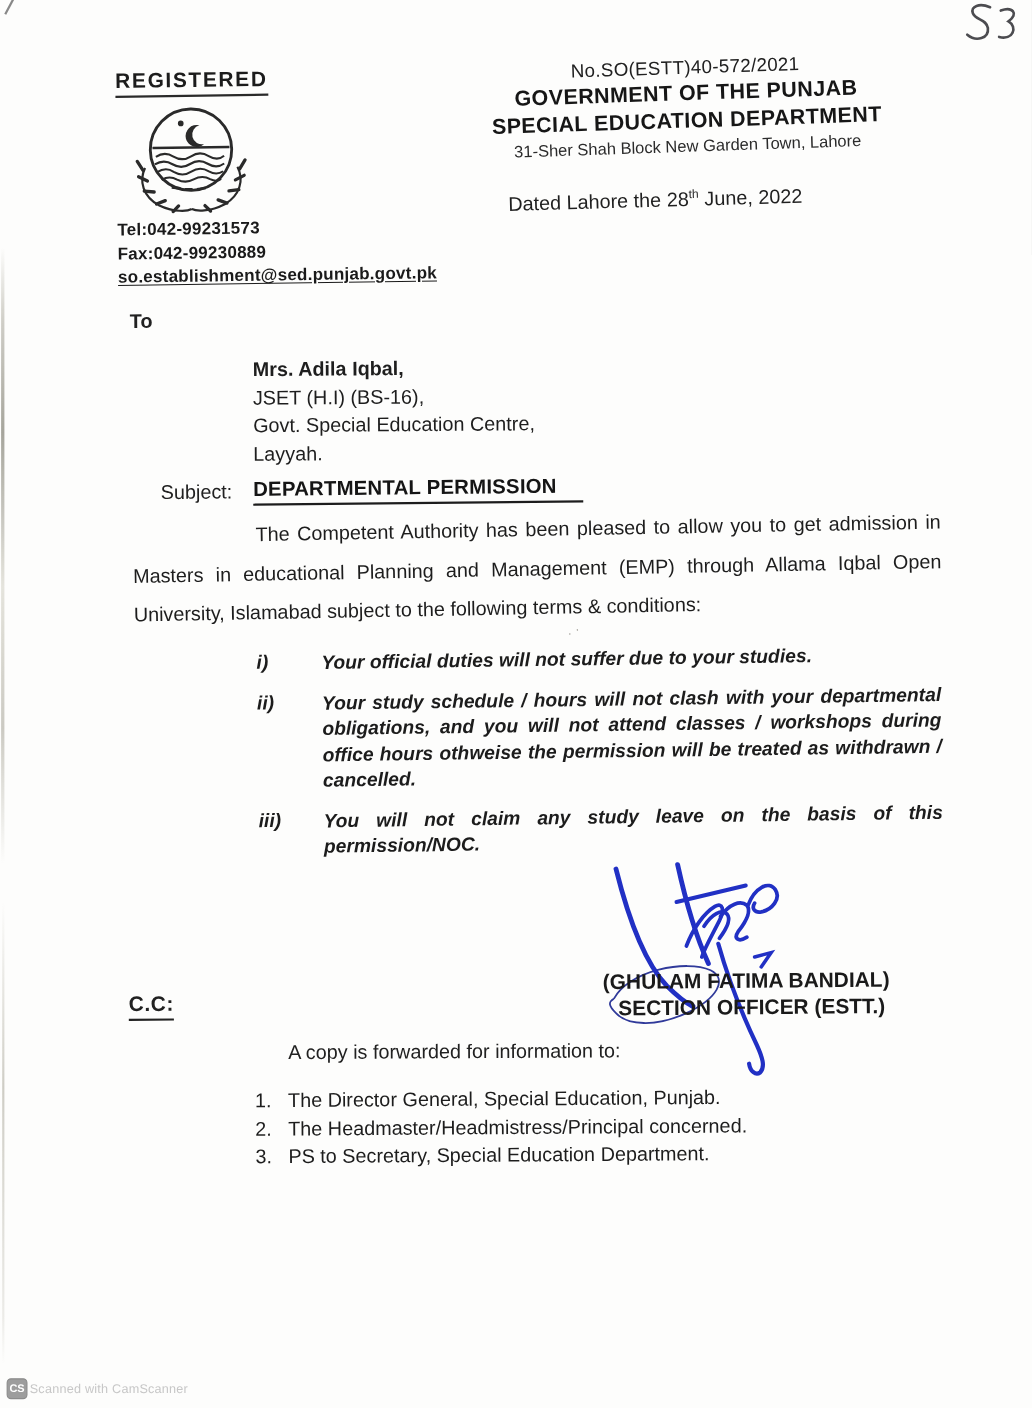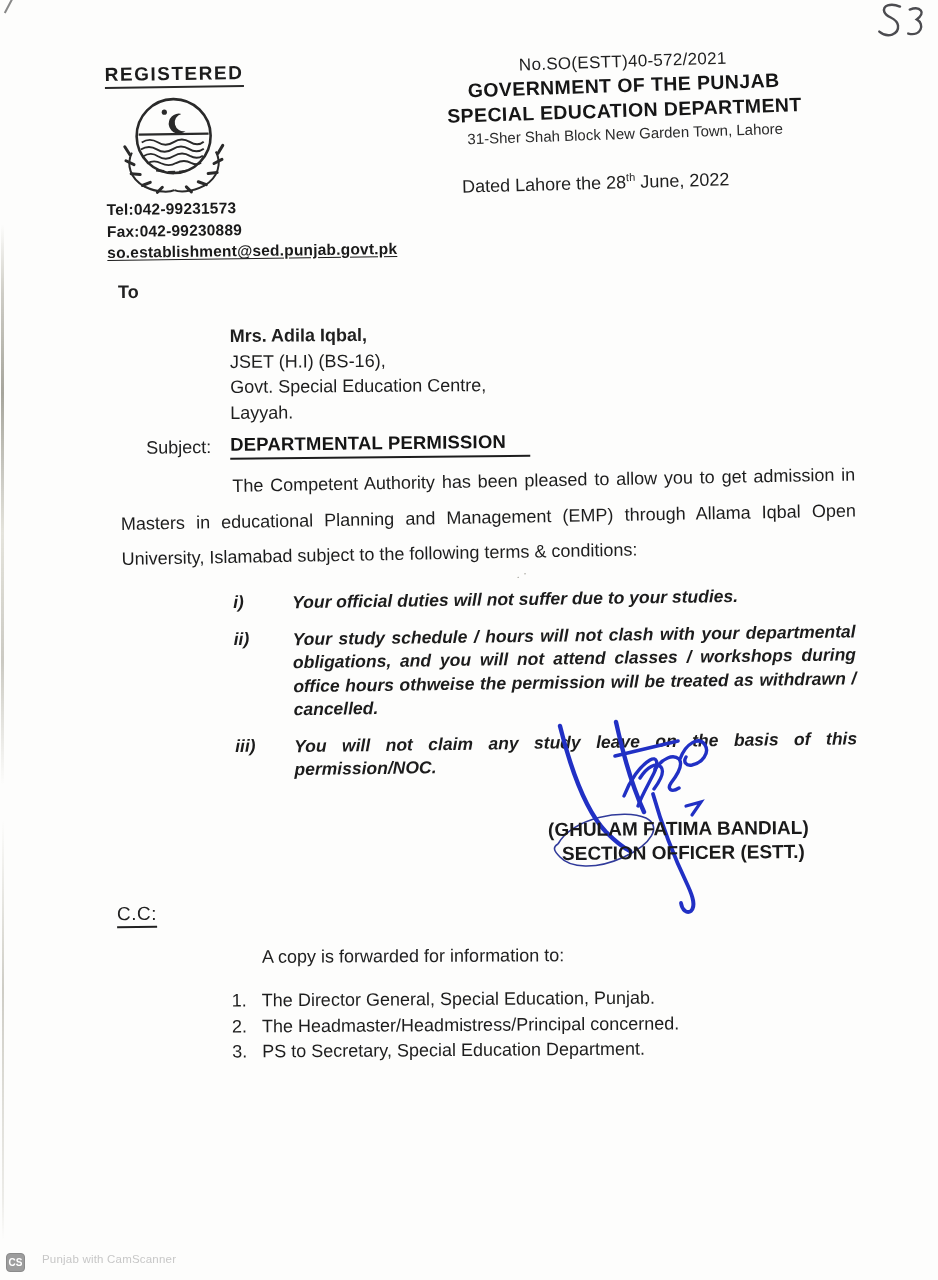--- a/index.html
+++ b/index.html
@@ -63,35 +63,35 @@
     position:absolute; left:120px; top:471px; width:735px;
     font-size:18px; line-height:35.5px; text-align:justify; text-indent:112px;
     transform:rotate(-1.05deg); transform-origin:left top; color:#1d1d1d;
   }
   .conditions { position:absolute; left:233px; top:592px; width:622px; transform:rotate(-0.8deg); transform-origin:left top; }
   .cond-item { display:flex; margin-bottom:13px; }
   .cond-num { width:59px; flex:none; font-size:17.5px; font-weight:700; font-style:italic; color:#1c1c1c; }
   .cond-text { flex:1; font-size:17.5px; font-weight:700; font-style:italic; line-height:23.5px; text-align:justify; color:#1c1c1c; }
 
   
-  .sig-wrap { position:absolute; left:520px; top:714px; width:340px; height:210px; }
+  .sig-wrap { position:absolute; left:520px; top:778px; width:340px; height:210px; }
   .sig-svg { position:absolute; left:0; top:0; }
   .sig-name { position:absolute; left:28px; top:104px; font-size:19px; font-weight:700; white-space:nowrap; transform:rotate(-0.5deg); color:#1a1a1a; }
   .sig-title { position:absolute; left:42px; top:128px; font-size:19px; font-weight:700; white-space:nowrap; transform:rotate(-0.5deg); color:#1a1a1a; }
 
   
-  .cc-label { position:absolute; left:117px; top:903px; font-size:19px; font-weight:400; letter-spacing:.5px;
+  .cc-label { position:absolute; left:117px; top:903px; font-size:19px; font-weight:700; letter-spacing:.5px;
     border-bottom:2.5px solid #222; padding-bottom:1px; transform:rotate(-0.5deg); }
   .cc-intro { position:absolute; left:262px; top:946px; font-size:18px; transform:rotate(-0.3deg); }
   .cc-list { position:absolute; left:232px; top:987px; font-size:18px; line-height:25.5px; transform:rotate(-0.4deg); color:#1d1d1d; }
   .cc-row { display:flex; }
   .cc-num { width:30px; flex:none; }
 
   
-  .footer { position:absolute; left:6px; bottom:8px; display:flex; align-items:flex-start; gap:17px; }
+  .footer { position:absolute; left:6px; bottom:8px; display:flex; align-items:center; gap:2px; }
   .cs-badge {
     width:19px; height:19px; background:#9d9d9d; border-radius:4px; border:1px solid #8b8b8b;
     color:#ffffff; font-size:10px; font-weight:700; display:flex; align-items:center; justify-content:center;
   }
   .cs-text { font-size:11.5px; color:#c7c7c7; letter-spacing:.2px; }
 </style>
 </head>
 <body>
 
 <div class="page">
@@ -223,16 +223,16 @@
       <span>The Headmaster/Headmistress/Principal concerned.</span>
     </div>
     <div class="cc-row">
       <span class="cc-num">3.</span>
       <span>PS to Secretary, Special Education Department.</span>
     </div>
   </div>
 
   <div class="footer">
     <div class="cs-badge">CS</div>
-    <div class="cs-text">Punjab with CamScanner</div>
+    <div class="cs-text">Scanned with CamScanner</div>
   </div>
 
 </div>
 
 </body></html>

